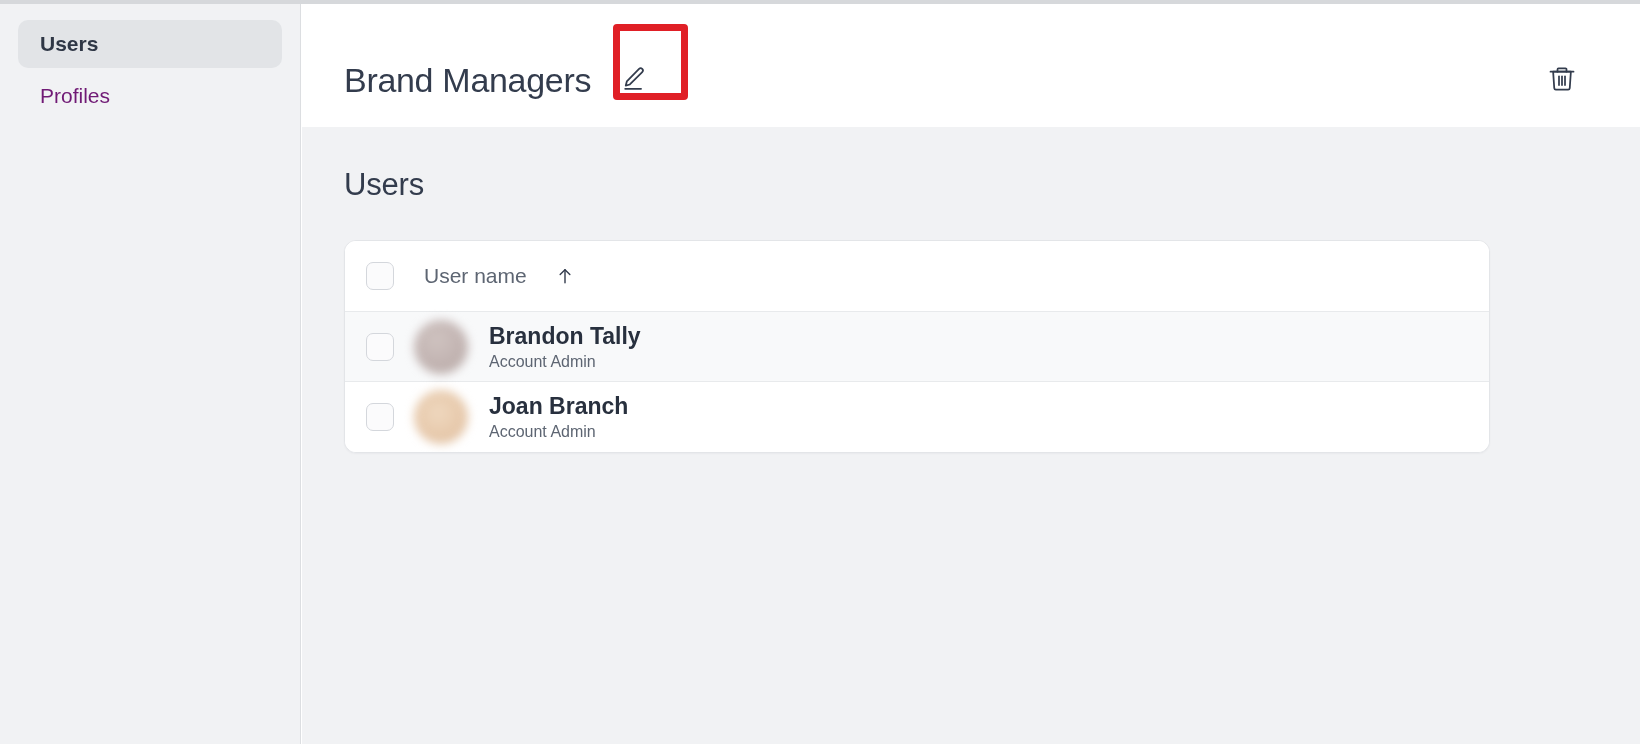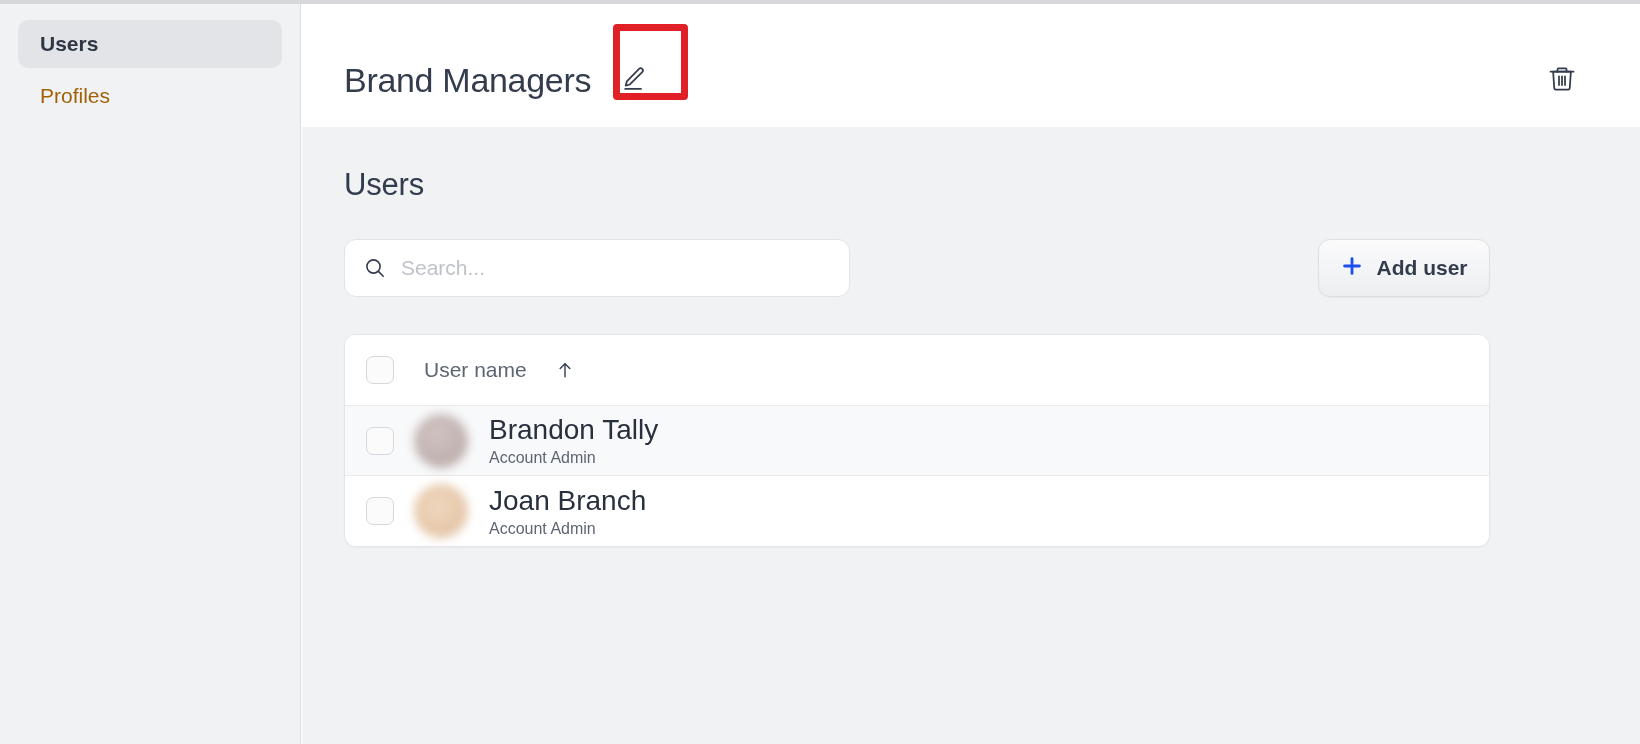--- a/index.html
+++ b/index.html
@@ -48,21 +48,21 @@
     color: #2f3746;
     cursor: pointer;
     margin-bottom: 4px;
   }
   .nav-item.active {
     background: #e2e4e7;
     font-weight: 700;
   }
   .nav-item.inactive {
     font-weight: 400;
-    color: #a16207;
+    color: #701a75;
   }
 
   
   .header {
     position: absolute;
     left: 302px; top: 20px;
     width: 1338px;
     height: 122px;
     background: #ffffff;
     border-bottom: 1px solid #e3e5e8;
@@ -233,22 +233,22 @@
   }
   .avatar-a {
     background: radial-gradient(circle at 42% 36%, #cfc3c0 0%, #c4b6b4 45%, #bcaeab 75%, #b6a8a6 100%);
   }
   .avatar-b {
     background: radial-gradient(circle at 45% 42%, #efd8bf 0%, #e8cbae 48%, #e2c2a4 78%, #ddbc9e 100%);
   }
 
   .cell-text { margin-left: 21px; display: flex; flex-direction: column; gap: 3px; }
   .cell-name {
-    font-size: 28px;
-    font-weight: 400;
+    font-size: 23px;
+    font-weight: 700;
     color: #28303e;
     text-align: right;
   }
   .cell-sub {
     font-size: 16px;
     color: #5d6572;
   }
 </style>
 </head>
 <body>
@@ -289,42 +289,20 @@
           <line x1="14.4" y1="9.8" x2="14.4" y2="16.8"></line>
         </svg>
       </span>
     </div>
   </div>
 
   <div class="main">
 
     <div class="section-title">Users</div>
 
-    <div class="toolbar">
-
-      <div class="search-wrap">
-        <span class="search-icon">
-          <svg width="24" height="24" viewBox="0 0 24 24" fill="none" stroke="#333c4d" stroke-width="1.6" stroke-linecap="round">
-            <circle cx="10.5" cy="10.5" r="6.6"></circle>
-            <line x1="15.4" y1="15.4" x2="20.2" y2="20.2"></line>
-          </svg>
-        </span>
-        <input class="search-input" type="text" value="" placeholder="Search..." style="">
-      </div>
-
-      <div class="add-btn">
-        <span>
-          <svg width="24" height="24" viewBox="0 0 24 24" fill="none" stroke="#1a4ff0" stroke-width="2.8" stroke-linecap="round">
-            <line x1="12" y1="4.6" x2="12" y2="19.4"></line>
-            <line x1="4.6" y1="12" x2="19.4" y2="12"></line>
-          </svg>
-        </span>
-        <span class="add-btn-label">Add user</span>
-      </div>
-    </div>
 
     <div class="table-card">
 
       <div class="t-head">
         <div class="checkbox"></div>
         <span class="t-head-label">User name</span>
         <span class="sort-icon">
           <svg width="20" height="20" viewBox="0 0 24 24" fill="none" stroke="#333c4d" stroke-width="1.7" stroke-linecap="round" stroke-linejoin="round">
             <line x1="12" y1="20" x2="12" y2="4.4"></line>
             <polyline points="6.2,10.2 12,4.4 17.8,10.2"></polyline>

